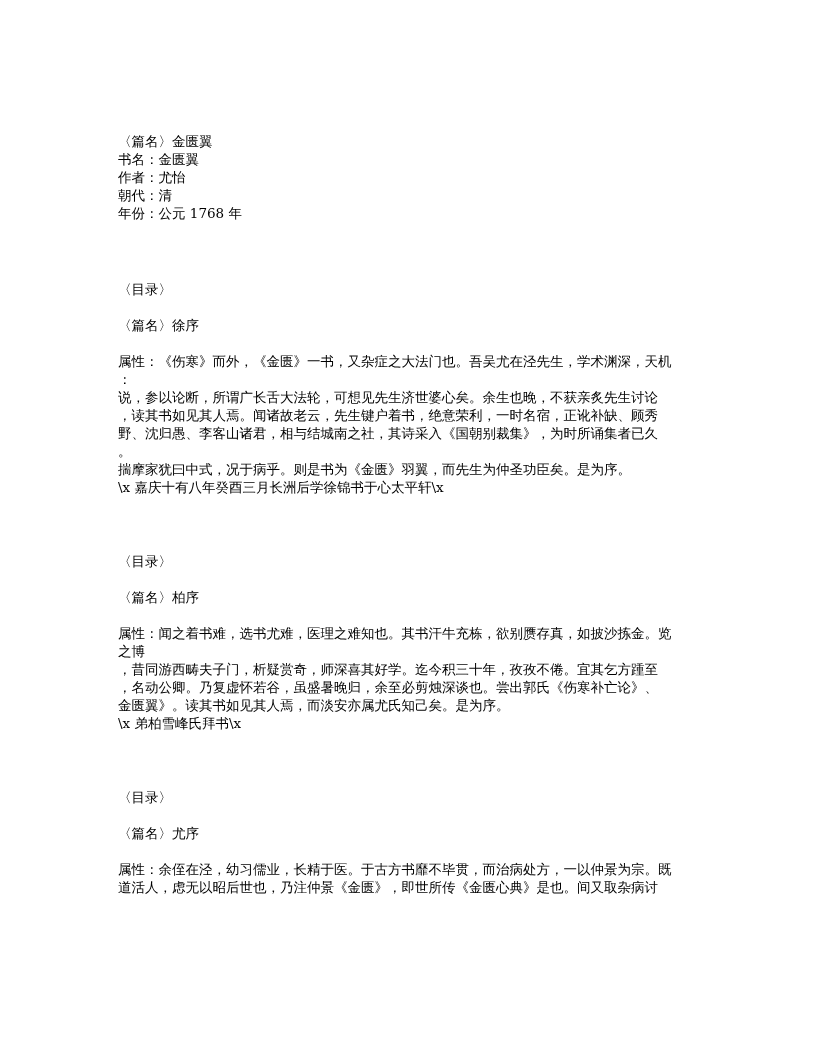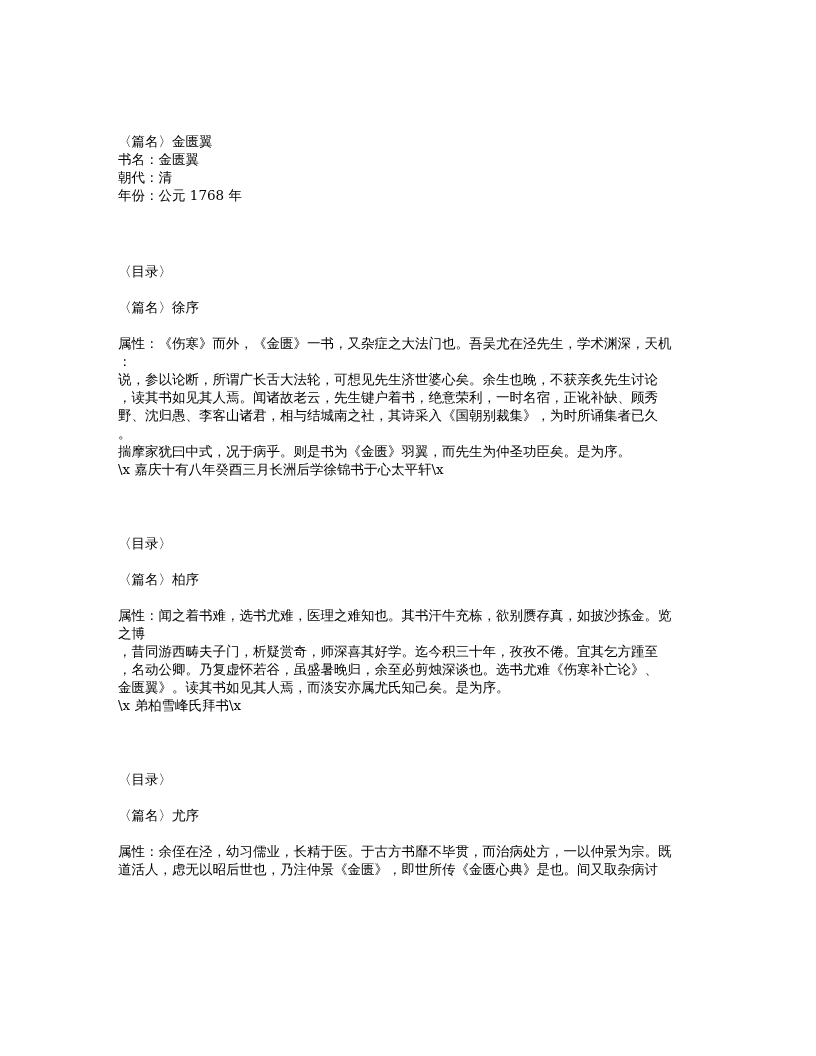--- a/index.html
+++ b/index.html
@@ -10,20 +10,21 @@
   .line { white-space: nowrap; min-height: 18px; }
   .gap-lg { height: 54px; }
   .gap-md { height: 18px; }
 </style>
 </head>
 <body>
 
 <div class="page">
   <div class="line">〈篇名〉金匮翼</div>
   <div class="line">书名：金匮翼</div>
+  <div class="line">作者：尤怡</div>
   <div class="line">朝代：清</div>
   <div class="line">年份：公元 1768 年</div>
 
   <div class="gap-lg" style="height:58px"></div>
 
   <div>
     <div class="line">〈目录〉</div>
     <div class="gap-md"></div>
     <div class="line">〈篇名〉徐序</div>
     <div class="gap-md"></div>
@@ -40,21 +41,21 @@
   <div class="gap-lg" style="height:56px"></div>
 
   <div>
     <div class="line">〈目录〉</div>
     <div class="gap-md"></div>
     <div class="line">〈篇名〉柏序</div>
     <div class="gap-md"></div>
     <div class="line">属性：闻之着书难，选书尤难，医理之难知也。其书汗牛充栋，欲别赝存真，如披沙拣金。览</div>
     <div class="line">之博</div>
     <div class="line">，昔同游西畴夫子门，析疑赏奇，师深喜其好学。迄今积三十年，孜孜不倦。宜其乞方踵至</div>
-    <div class="line">，名动公卿。乃复虚怀若谷，虽盛暑晚归，余至必剪烛深谈也。选书尤难《伤寒补亡论》、</div>
+    <div class="line">，名动公卿。乃复虚怀若谷，虽盛暑晚归，余至必剪烛深谈也。尝出郭氏《伤寒补亡论》、</div>
     <div class="line">金匮翼》。读其书如见其人焉，而淡安亦属尤氏知己矣。是为序。</div>
     <div class="line">\x 弟柏雪峰氏拜书\x</div>
   </div>
 
   <div class="gap-lg" style="height:56px"></div>
 
   <div>
     <div class="line">〈目录〉</div>
     <div class="gap-md"></div>
     <div class="line">〈篇名〉尤序</div>

